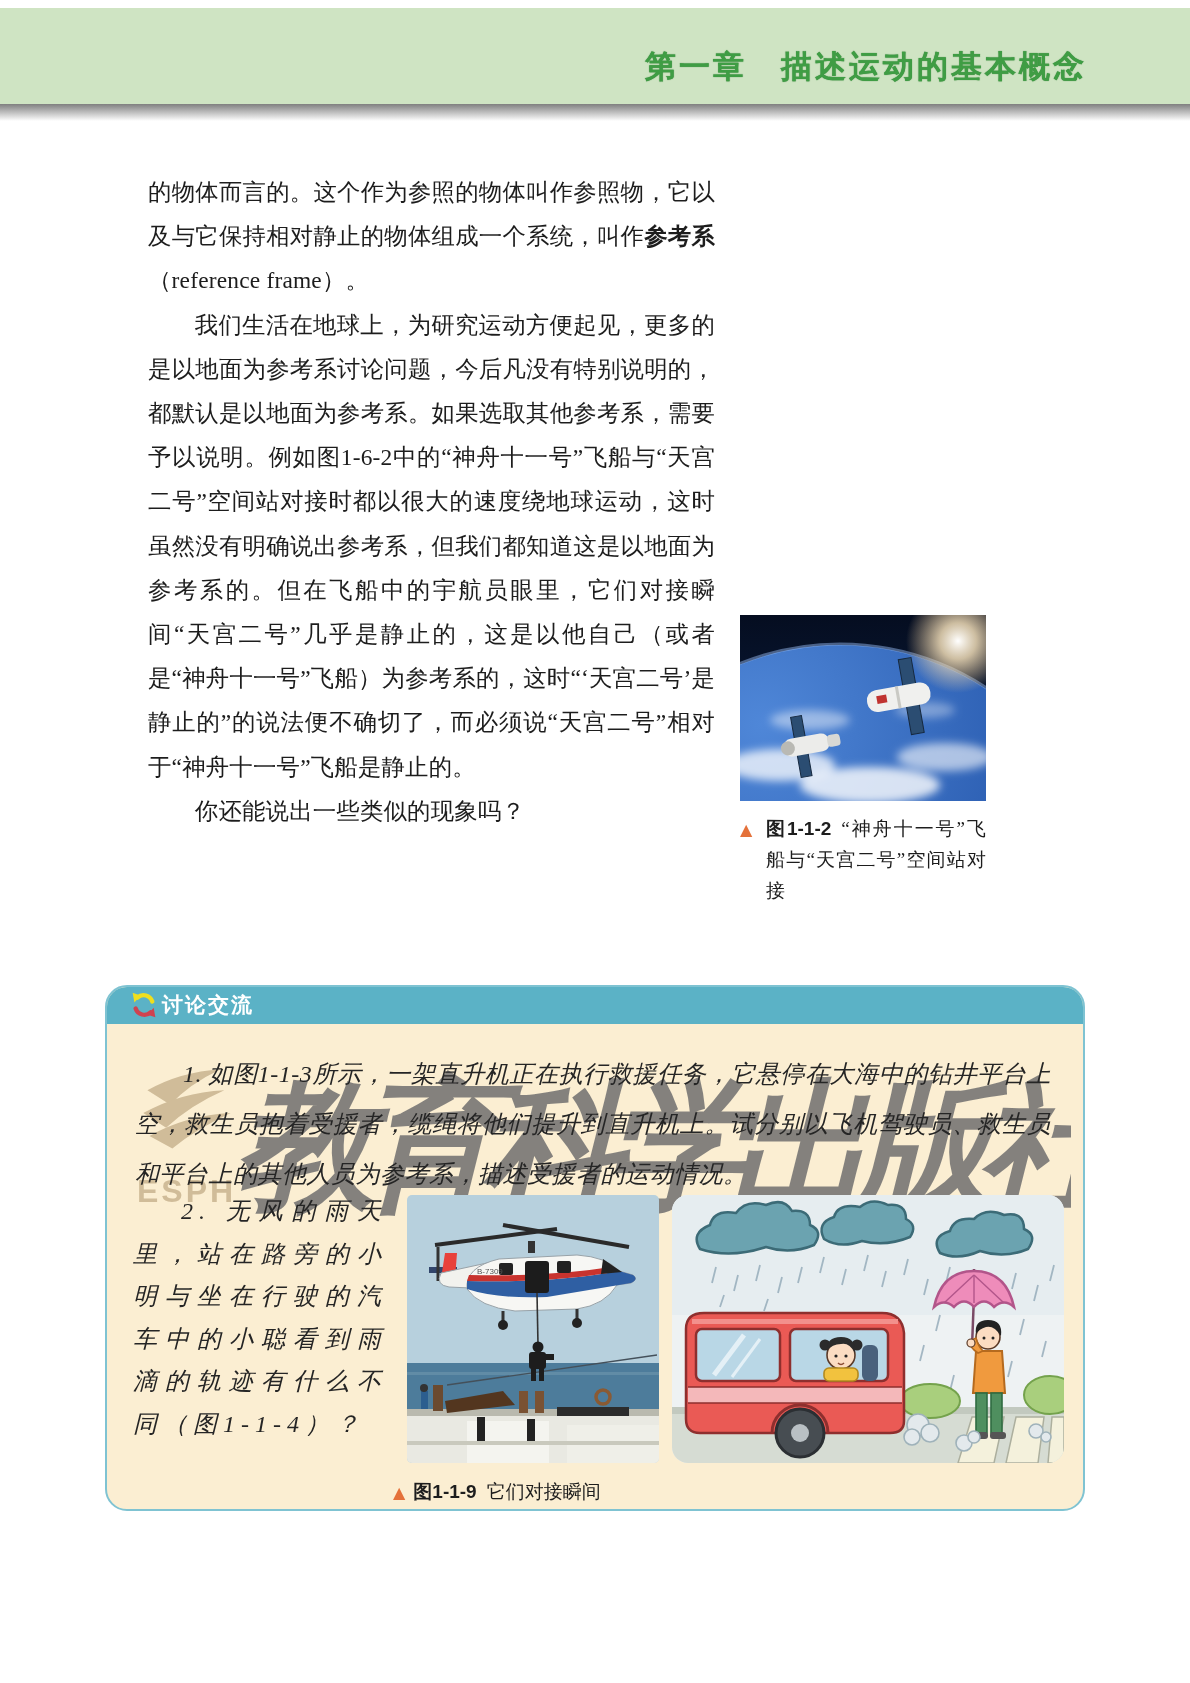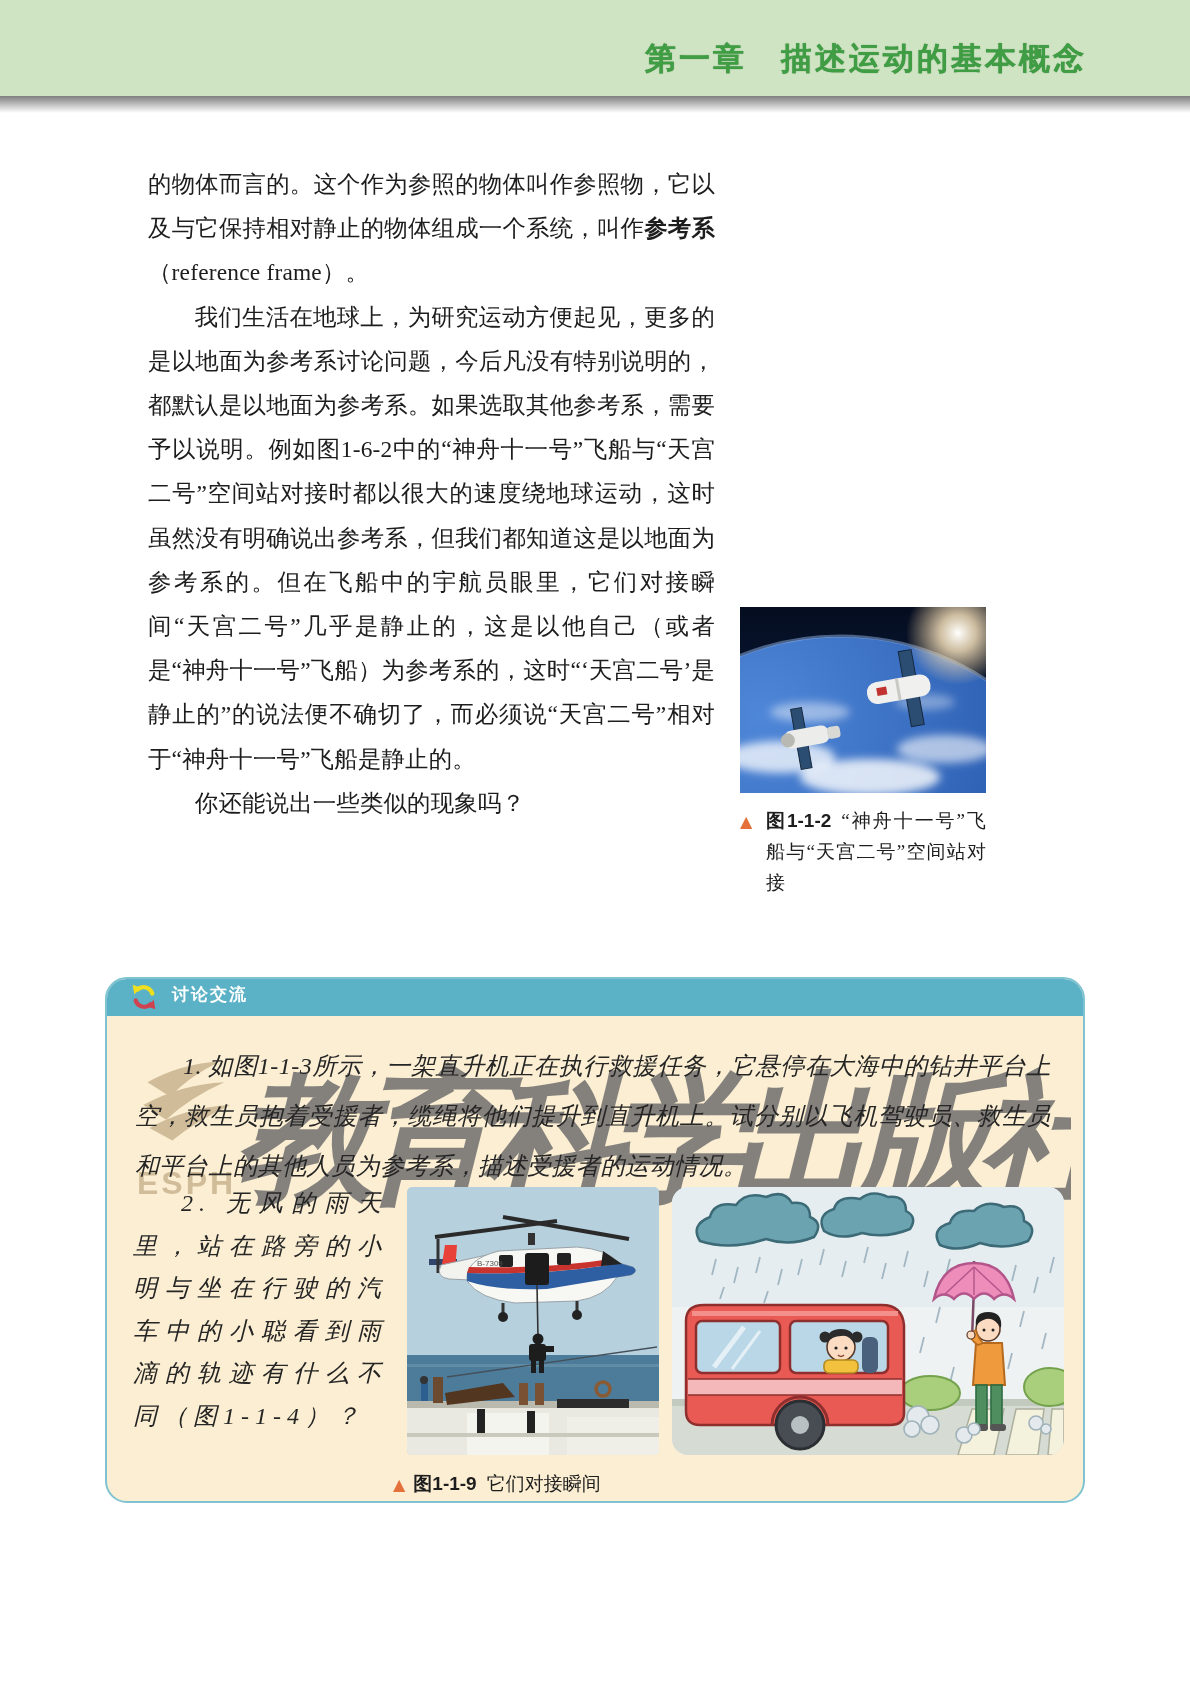--- a/index.html
+++ b/index.html
@@ -1,18 +1,18 @@
 <!DOCTYPE html>
 <html><head>
 <meta charset="utf-8">
 <style>
   * { margin:0; padding:0; box-sizing:border-box; }
   html,body { background:#ffffff; }
   .page {
-    position:relative; width:1190px; height:1513px; margin:0 auto;
+    position:relative; width:1190px; height:1513px; margin:8px auto;
     background:#ffffff; overflow:hidden;
     font-family:"Liberation Serif","DejaVu Serif",serif;
     color:#1d1d1d;
   }
   
   .chapter-band { position:absolute; top:0; left:0; width:1190px; height:96px; background:#cfe4c3; }
   .chapter-title {
     position:absolute; right:103px; top:38px;
     font-family:"Liberation Sans","DejaVu Sans",sans-serif;
     font-size:31px; font-weight:bold; color:#3f9d44; letter-spacing:3px;
@@ -45,23 +45,23 @@
   .disc {
     position:absolute; left:105px; top:977px; width:980px; height:526px;
     background:#fbeed2; border:2px solid #7fc3d2; border-radius:22px; overflow:hidden;
   }
   .disc-header {
     position:absolute; top:-1px; left:-1px; width:978px; height:38px;
     background:#5bb2c6; border-radius:20px 20px 0 0;
   }
   .disc-icon { position:absolute; left:24px; top:5px; width:28px; height:28px; }
   .disc-title {
-    position:absolute; left:66px; top:5px;
+    position:absolute; left:56px; top:5px;
     font-family:"Liberation Sans","DejaVu Sans",sans-serif;
-    font-size:17px; font-weight:bold; color:#ffffff; letter-spacing:2px;
+    font-size:21px; font-weight:bold; color:#ffffff; letter-spacing:2px;
   }
   .kai { font-style:italic; color:#252525; }
   .disc-p1 {
     position:absolute; left:28px; top:62px; width:916px; z-index:2;
     font-size:24px; line-height:50px; letter-spacing:.5px;
     text-indent:2em; text-align:justify; text-justify:inter-ideograph;
   }
   .disc-p2 {
     position:absolute; left:26px; top:203px; width:254px; z-index:2;
     font-size:24px; line-height:42.5px; letter-spacing:6px;

